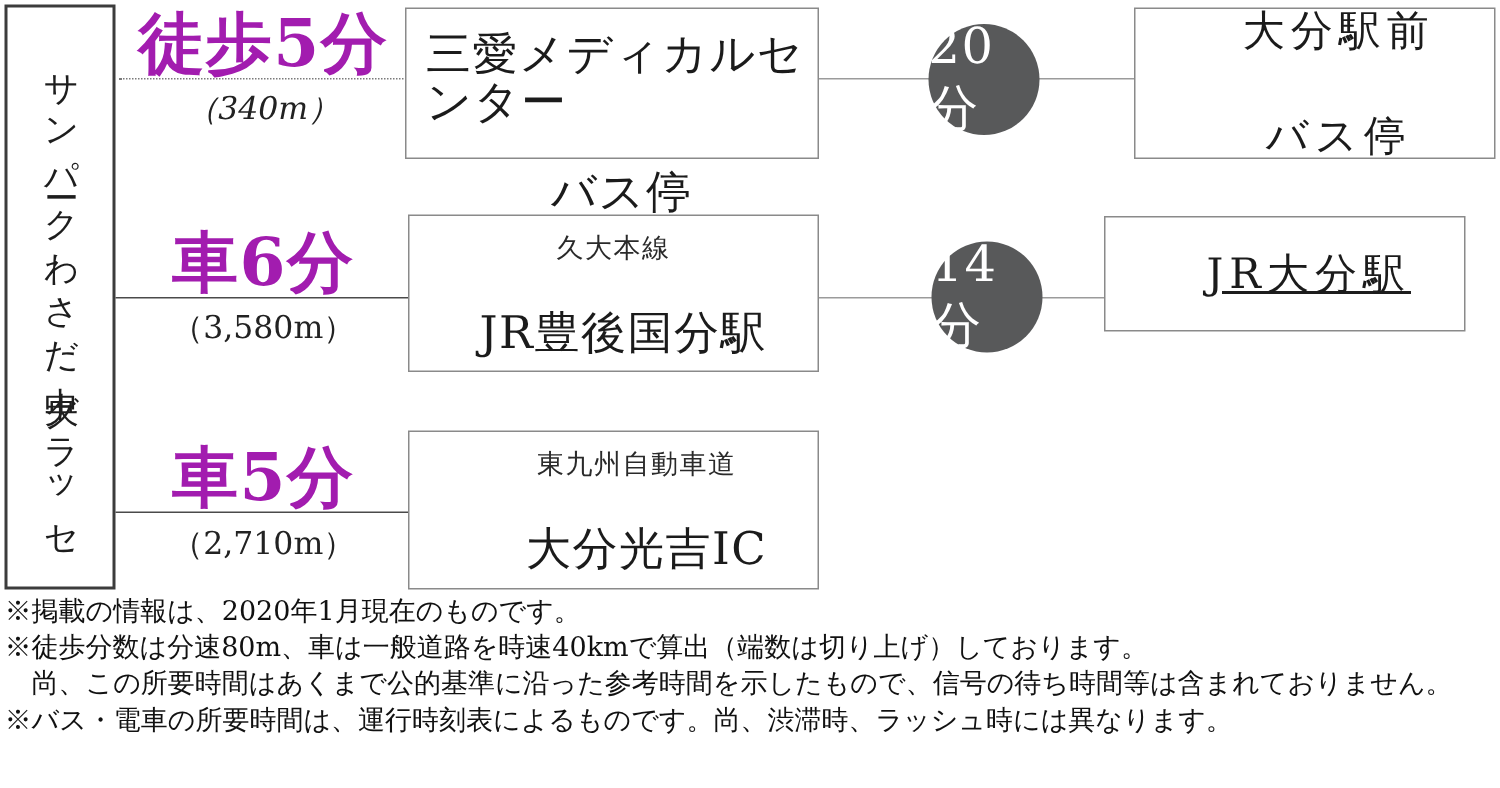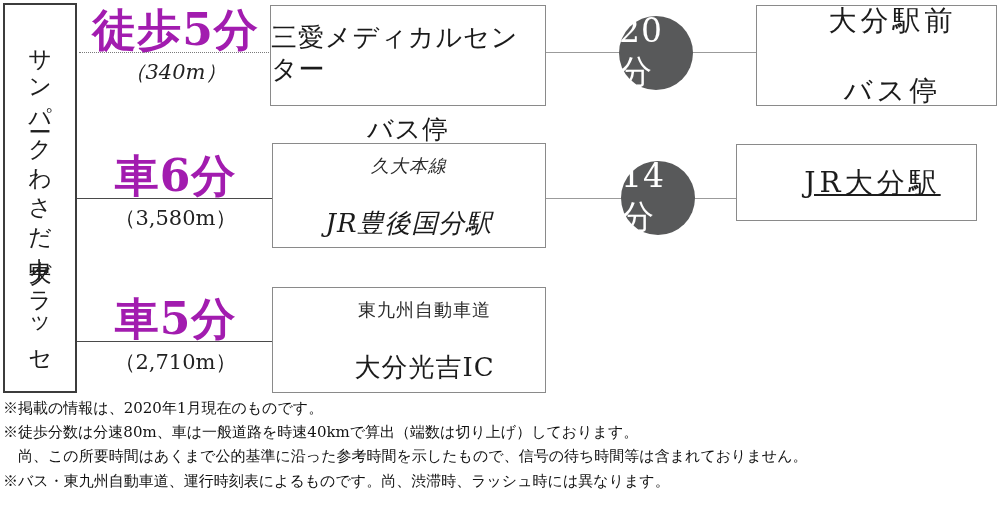--- a/index.html
+++ b/index.html
@@ -31,31 +31,31 @@
   }
   .distance{
     width:191px;text-align:center;font-size:21px;color:#222;line-height:26px;
   }
   
   .via-box,.dest-box{
     border:1px solid #8a8a8a;box-sizing:border-box;background:#fff;
     display:flex;flex-direction:column;align-items:center;justify-content:center;gap:28px;
   }
   .via-company{font-size:18px;line-height:26px;color:#2a2a2a;letter-spacing:1px;}
-  .via-name{font-size:26px;line-height:32px;color:#1b1b1b;letter-spacing:1px;}
+  .via-name{font-size:30px;line-height:32px;color:#1b1b1b;letter-spacing:1px;margin-left:13px;}
   .dest-name{font-size:28px;line-height:42px;color:#1b1b1b;letter-spacing:4px;margin-left:32px;}
   
   .duration-circle{
     width:74px;height:74px;border-radius:50%;background:#58595a;
     display:flex;align-items:center;justify-content:center;
     color:#ffffff;font-size:33px;letter-spacing:1px;
   }
   
   .notes{left:3px;top:396px;width:994px;}
-  .note-line{font-size:15px;line-height:24.2px;color:#111;white-space:nowrap;}
+  .note-line{font-size:18px;line-height:24.2px;color:#111;white-space:nowrap;}
 </style>
 </head>
 <body>
 
 <div class="stage">
 
   <div class="abs property-box">
     <div class="property-name">サンパークわさだ中央グラッセ</div>
   </div>
 
@@ -74,21 +74,21 @@
 
   <div class="abs dest-box" style="left:756px;top:5px;width:241px;height:101px;">
     <div class="dest-name">大分駅前</div>
     <div class="dest-name">バス停</div>
   </div>
 
   <div class="abs method" style="left:80px;top:158px;">車6分</div>
   <div class="abs route-line solid" style="left:77px;top:198px;width:195px;"></div>
   <div class="abs distance" style="left:80px;top:205px;">（3,580m）</div>
 
-  <div class="abs via-box" style="left:272px;top:143px;width:274px;height:105px;font-style:italic;">
+  <div class="abs via-box" style="left:272px;top:143px;width:274px;height:105px;">
     <div class="via-company">久大本線</div>
     <div class="via-name">JR豊後国分駅</div>
   </div>
 
   <div class="abs connector" style="left:546px;top:198px;width:210px;"></div>
   <div class="abs duration-circle" style="left:621px;top:161px;">14分</div>
 
   <div class="abs dest-box" style="left:736px;top:144px;width:241px;height:77px;text-decoration:underline;">
     <div class="dest-name">JR大分駅</div>
   </div>
@@ -99,16 +99,16 @@
 
   <div class="abs via-box" style="left:272px;top:287px;width:274px;height:106px;padding-left:31px;">
     <div class="via-company">東九州自動車道</div>
     <div class="via-name">大分光吉IC</div>
   </div>
 
   <div class="abs notes">
     <div class="note-line">※掲載の情報は、2020年1月現在のものです。</div>
     <div class="note-line">※徒歩分数は分速80m、車は一般道路を時速40kmで算出（端数は切り上げ）しております。</div>
     <div class="note-line">　尚、この所要時間はあくまで公的基準に沿った参考時間を示したもので、信号の待ち時間等は含まれておりません。</div>
-    <div class="note-line">※バス・東九州自動車道、運行時刻表によるものです。尚、渋滞時、ラッシュ時には異なります。</div>
+    <div class="note-line">※バス・電車の所要時間は、運行時刻表によるものです。尚、渋滞時、ラッシュ時には異なります。</div>
   </div>
 
 </div>
 
 </body></html>

